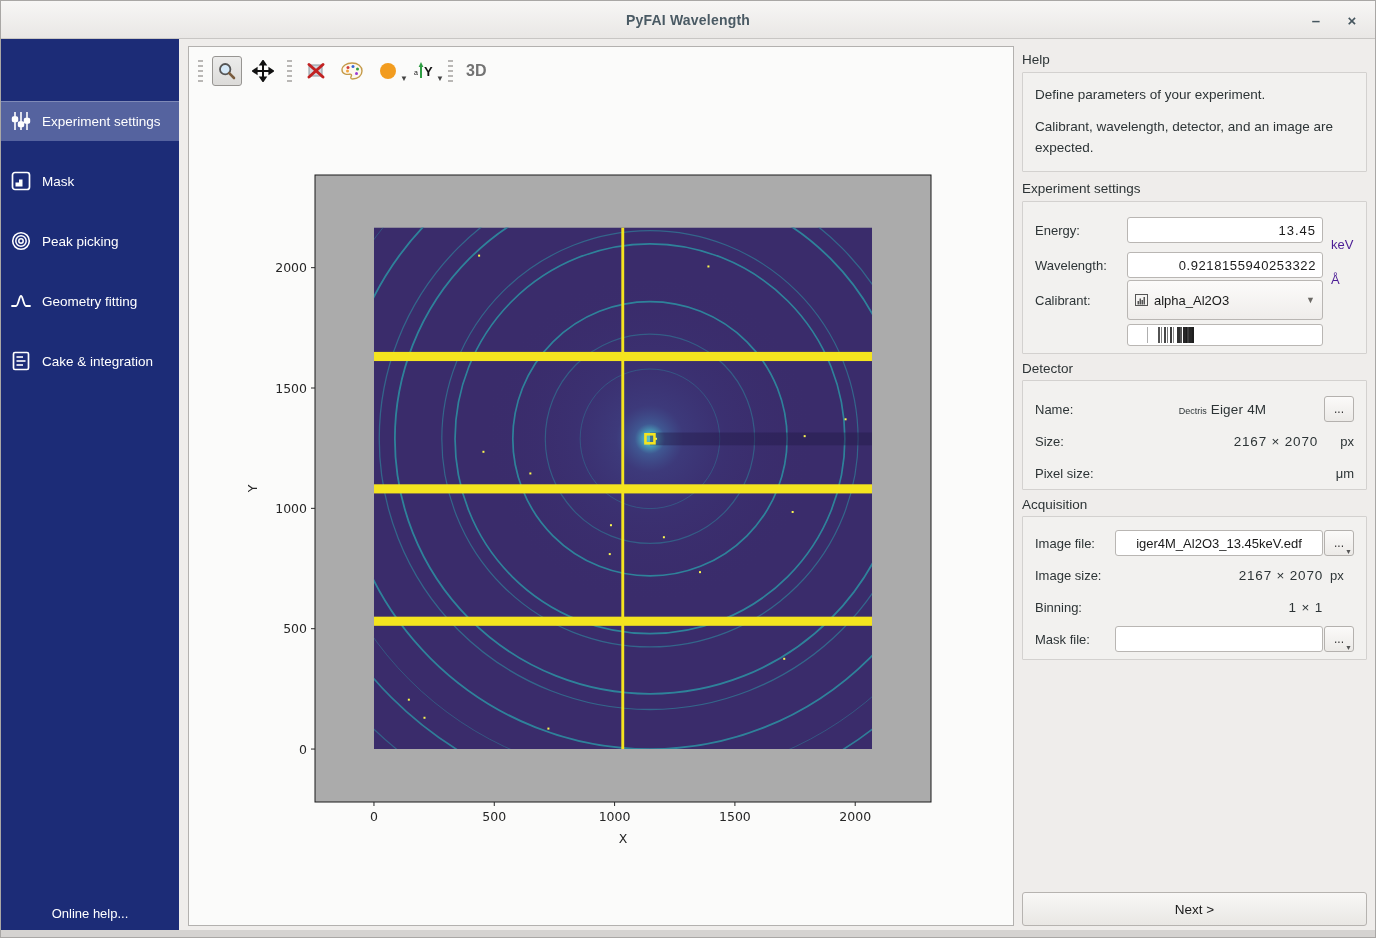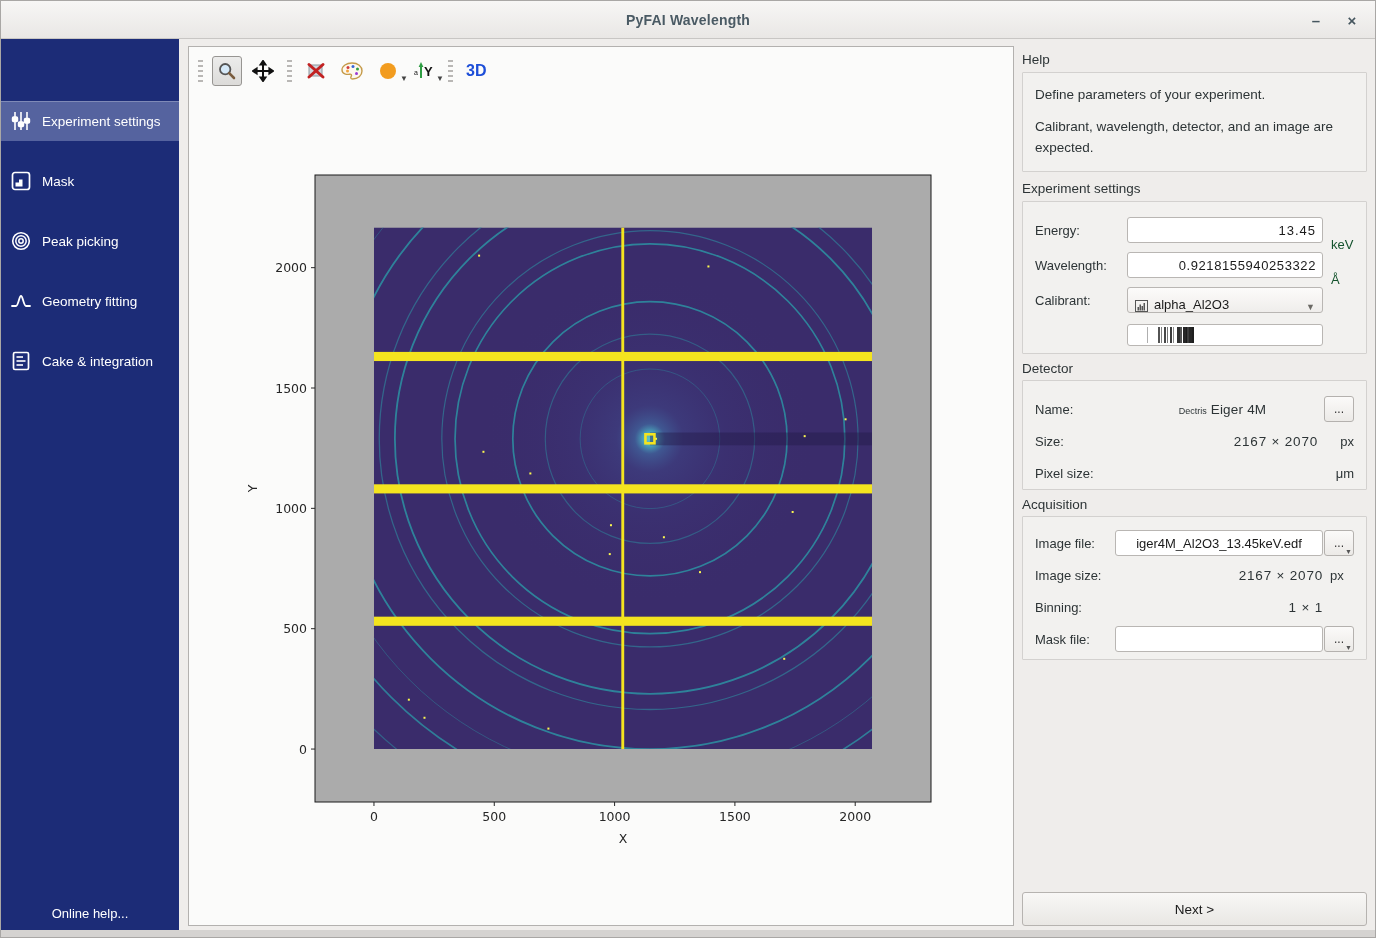--- a/index.html
+++ b/index.html
@@ -31,40 +31,40 @@
   .plot-panel { position:absolute; left:187px; top:45px; width:826px; height:880px;
     background:#fbfbfa; border:1px solid #b3b1af; }
   .mtoolbar { position:absolute; left:6px; top:6px; height:36px; display:flex; align-items:center; gap:6px; }
   .grip { width:5px; height:22px; margin:0 3px;
     background-image:repeating-linear-gradient(#b9b7b5 0 2px, transparent 2px 5px);
     background-size:2px 100%; background-repeat:repeat-x; background-position:1px 0; }
   .tbtn { width:30px; height:30px; display:flex; align-items:center; justify-content:center;
     border:1px solid transparent; border-radius:3px; position:relative; cursor:pointer; }
   .tbtn.active { background:linear-gradient(#ececeb,#dcdbd9); border:1px solid #979592; }
   .tbtn .caret { position:absolute; right:-6px; bottom:2px; font-size:8px; color:#444; }
-  .tbtn-3d { font-size:16px; font-weight:bold; color:#1d4ed8; padding:0 4px; cursor:pointer; }
+  .tbtn-3d { font-size:16px; font-weight:bold; color:#737373; padding:0 4px; cursor:pointer; }
   .plot-canvas { position:absolute; left:0; top:46px; width:824px; height:832px; }
 
   
   .right-panel { position:absolute; left:1013px; top:38px; width:363px; height:900px; background:#efedeb; }
   .sec-title { position:absolute; left:8px; font-size:13.5px; color:#2d3436; }
   .groupbox { position:absolute; left:8px; width:345px; background:#f2f1ef;
     border:1px solid #d3d1cf; border-radius:1px; }
   .help-box { padding:12px 12px; font-size:13.5px; color:#2d3436; line-height:1.5; }
   .help-box p + p { margin-top:12px; }
   .lbl { font-size:13px; color:#2d3436; }
   .txt-input { height:26px; background:#ffffff; border:1px solid #b9b6b3; border-radius:3px;
     font-family:"Liberation Sans",sans-serif; font-size:13px; color:#1a1a1a; padding:0 6px; outline:none;text-align:center; }
   .num { text-align:right; letter-spacing:1px; }
-  .unit { font-size:13px; color:#14532d; margin-left:8px;margin-top:28px; }
+  .unit { font-size:13px; color:#4c1d95; margin-left:8px;margin-top:28px; }
 
   .exp-grid { padding:15px 12px 12px 12px; display:grid; grid-template-columns:92px 196px 1fr;
     grid-auto-rows:26px; row-gap:9px; align-items:center; }
-  .combo { height:26px; background:linear-gradient(#fcfbfa,#efedeb); border:1px solid #b9b6b3;
-    border-radius:3px; display:flex; align-items:flex-end; padding:0 7px; gap:6px; font-size:13px;
+  .combo { height:40px; background:linear-gradient(#fcfbfa,#efedeb); border:1px solid #b9b6b3;
+    border-radius:3px; display:flex; align-items:center; padding:0 7px; gap:6px; font-size:13px;
     color:#1a1a1a; cursor:pointer; }
   .combo .caret { margin-left:auto; color:#6b6965; font-size:9px; }
   .barcode { position:relative; height:22px; background:#ffffff; border:1px solid #b9b6b3; border-radius:3px; overflow:hidden; }
   .barcode span { position:absolute; top:2px; bottom:2px; background:#1a1a1a; }
 
   .det-grid { padding:14px 12px 12px 12px; }
   .det-row { display:flex; align-items:center; height:28px; margin-bottom:4px; }
   .det-row .lbl { width:92px; }
   .det-val { flex:1; font-size:13.5px; color:#2d3436; letter-spacing:.8px; text-align:right; }
   .det-val.center { text-align:center; letter-spacing:.2px; }

